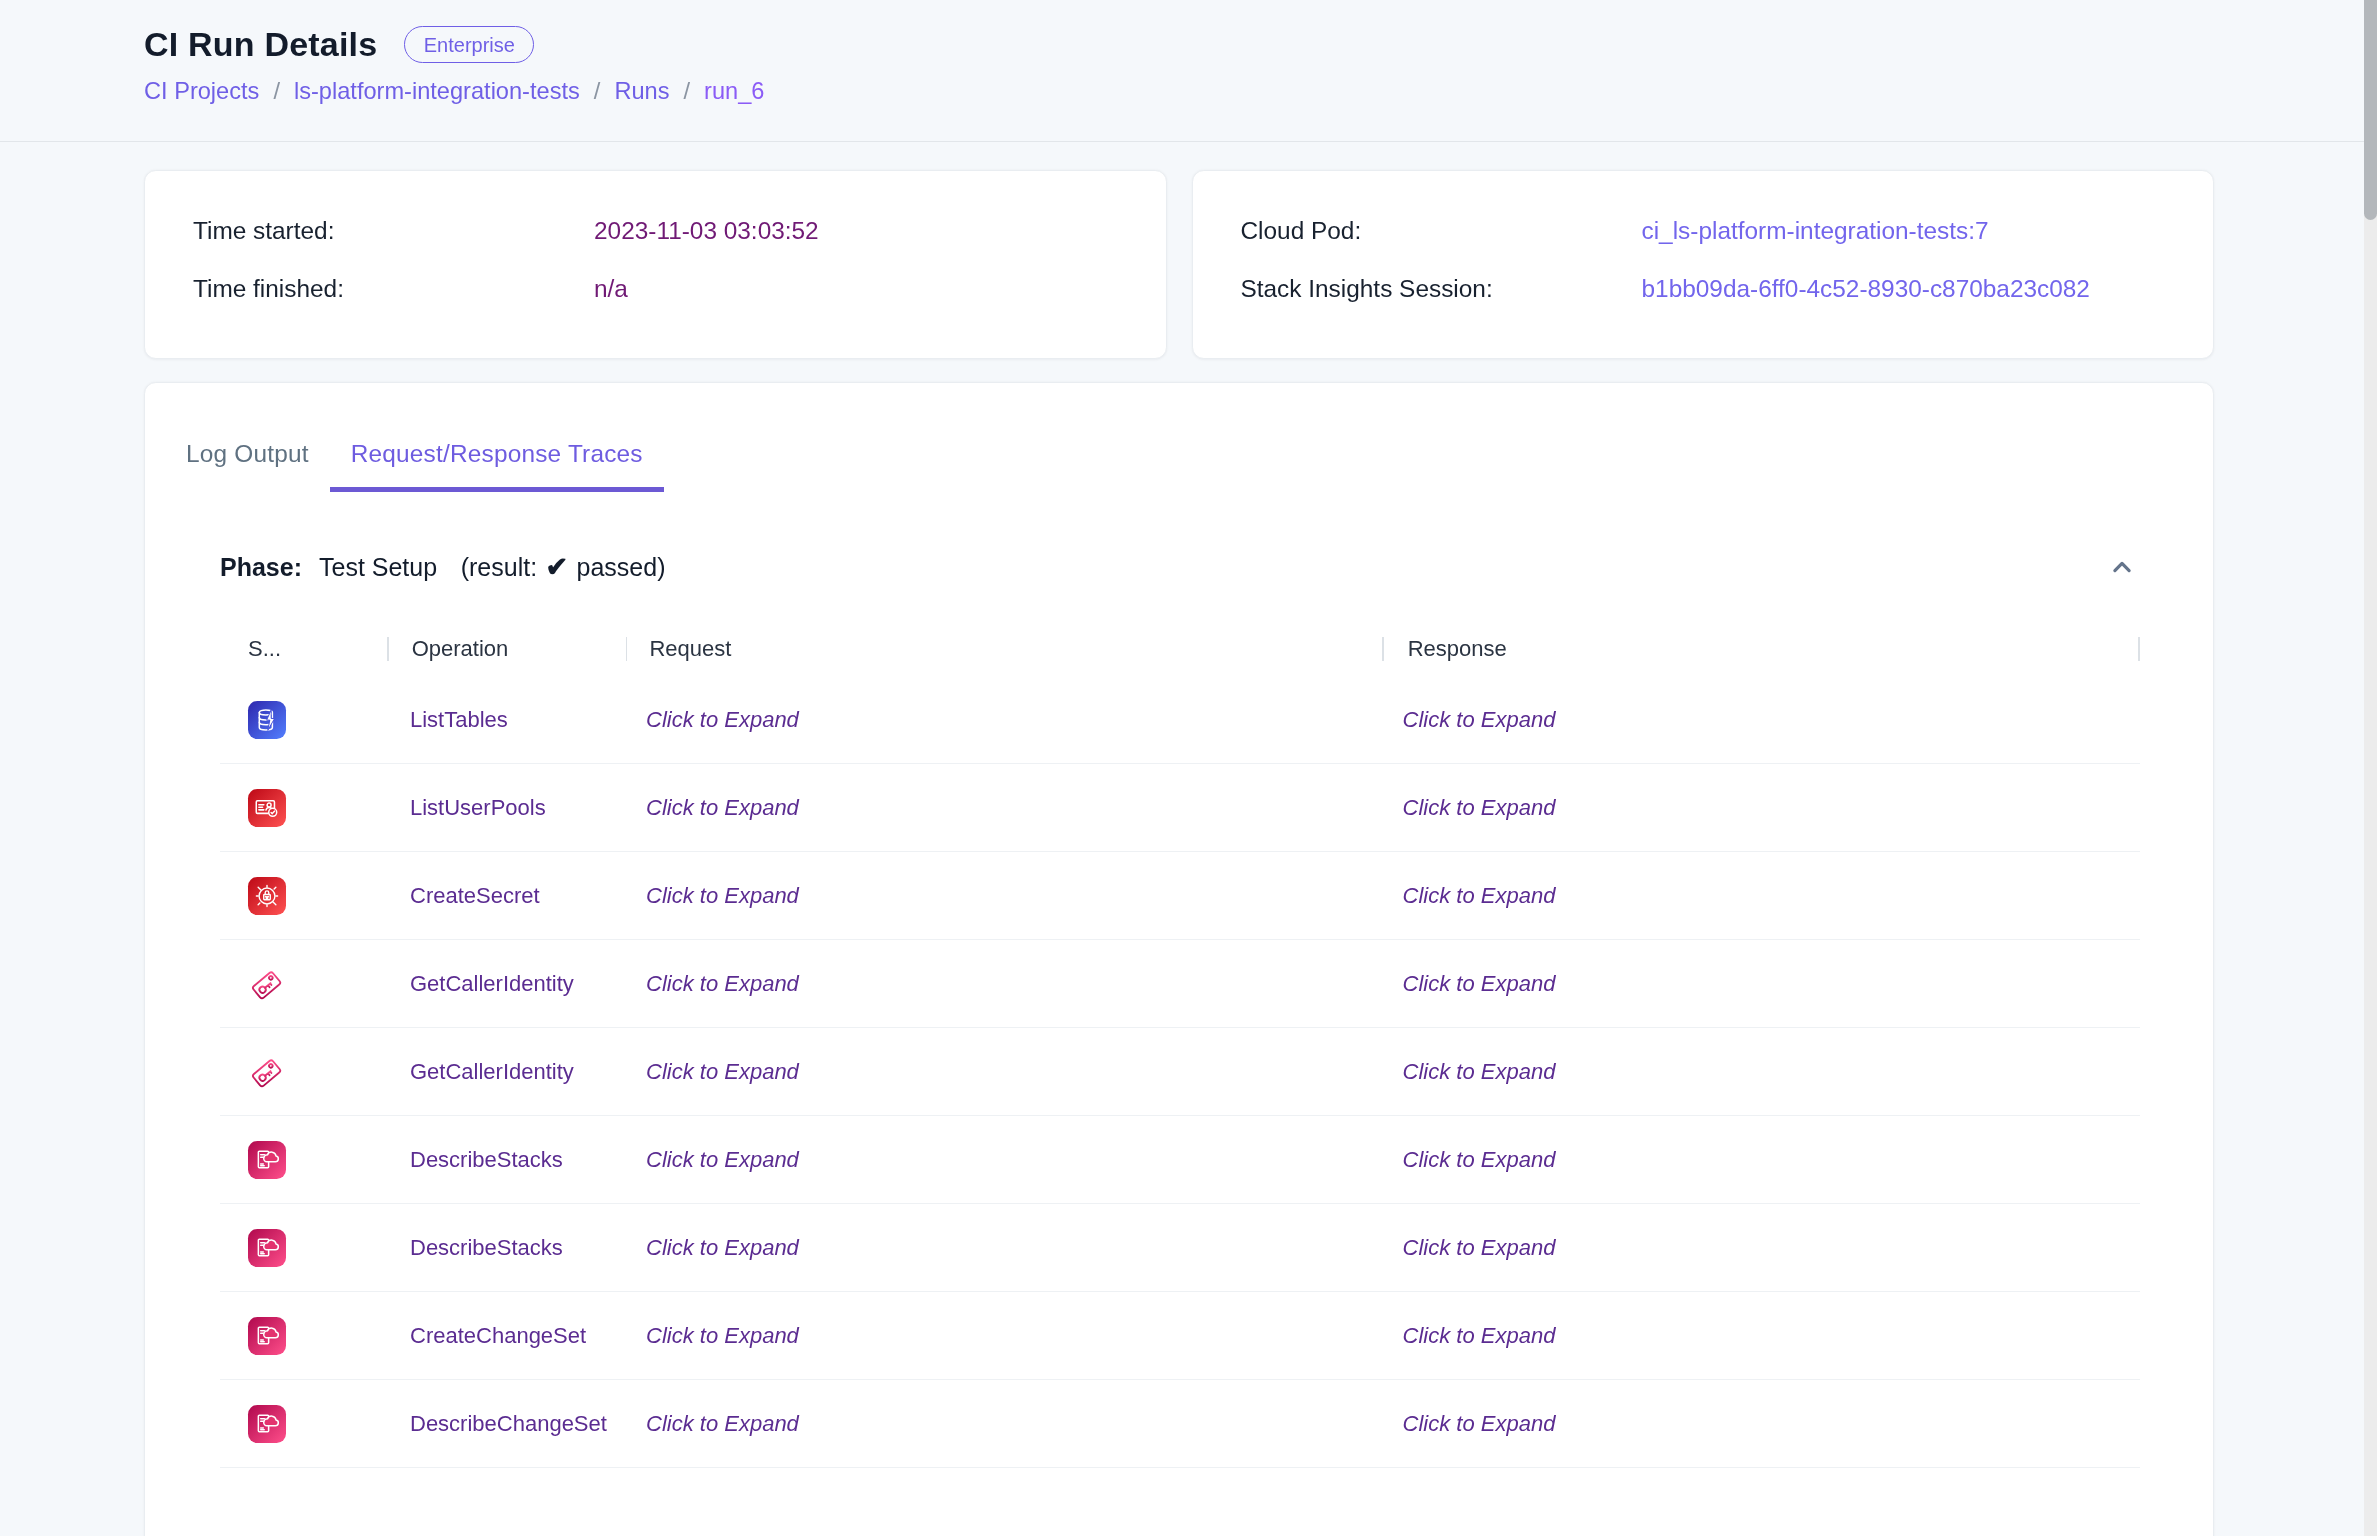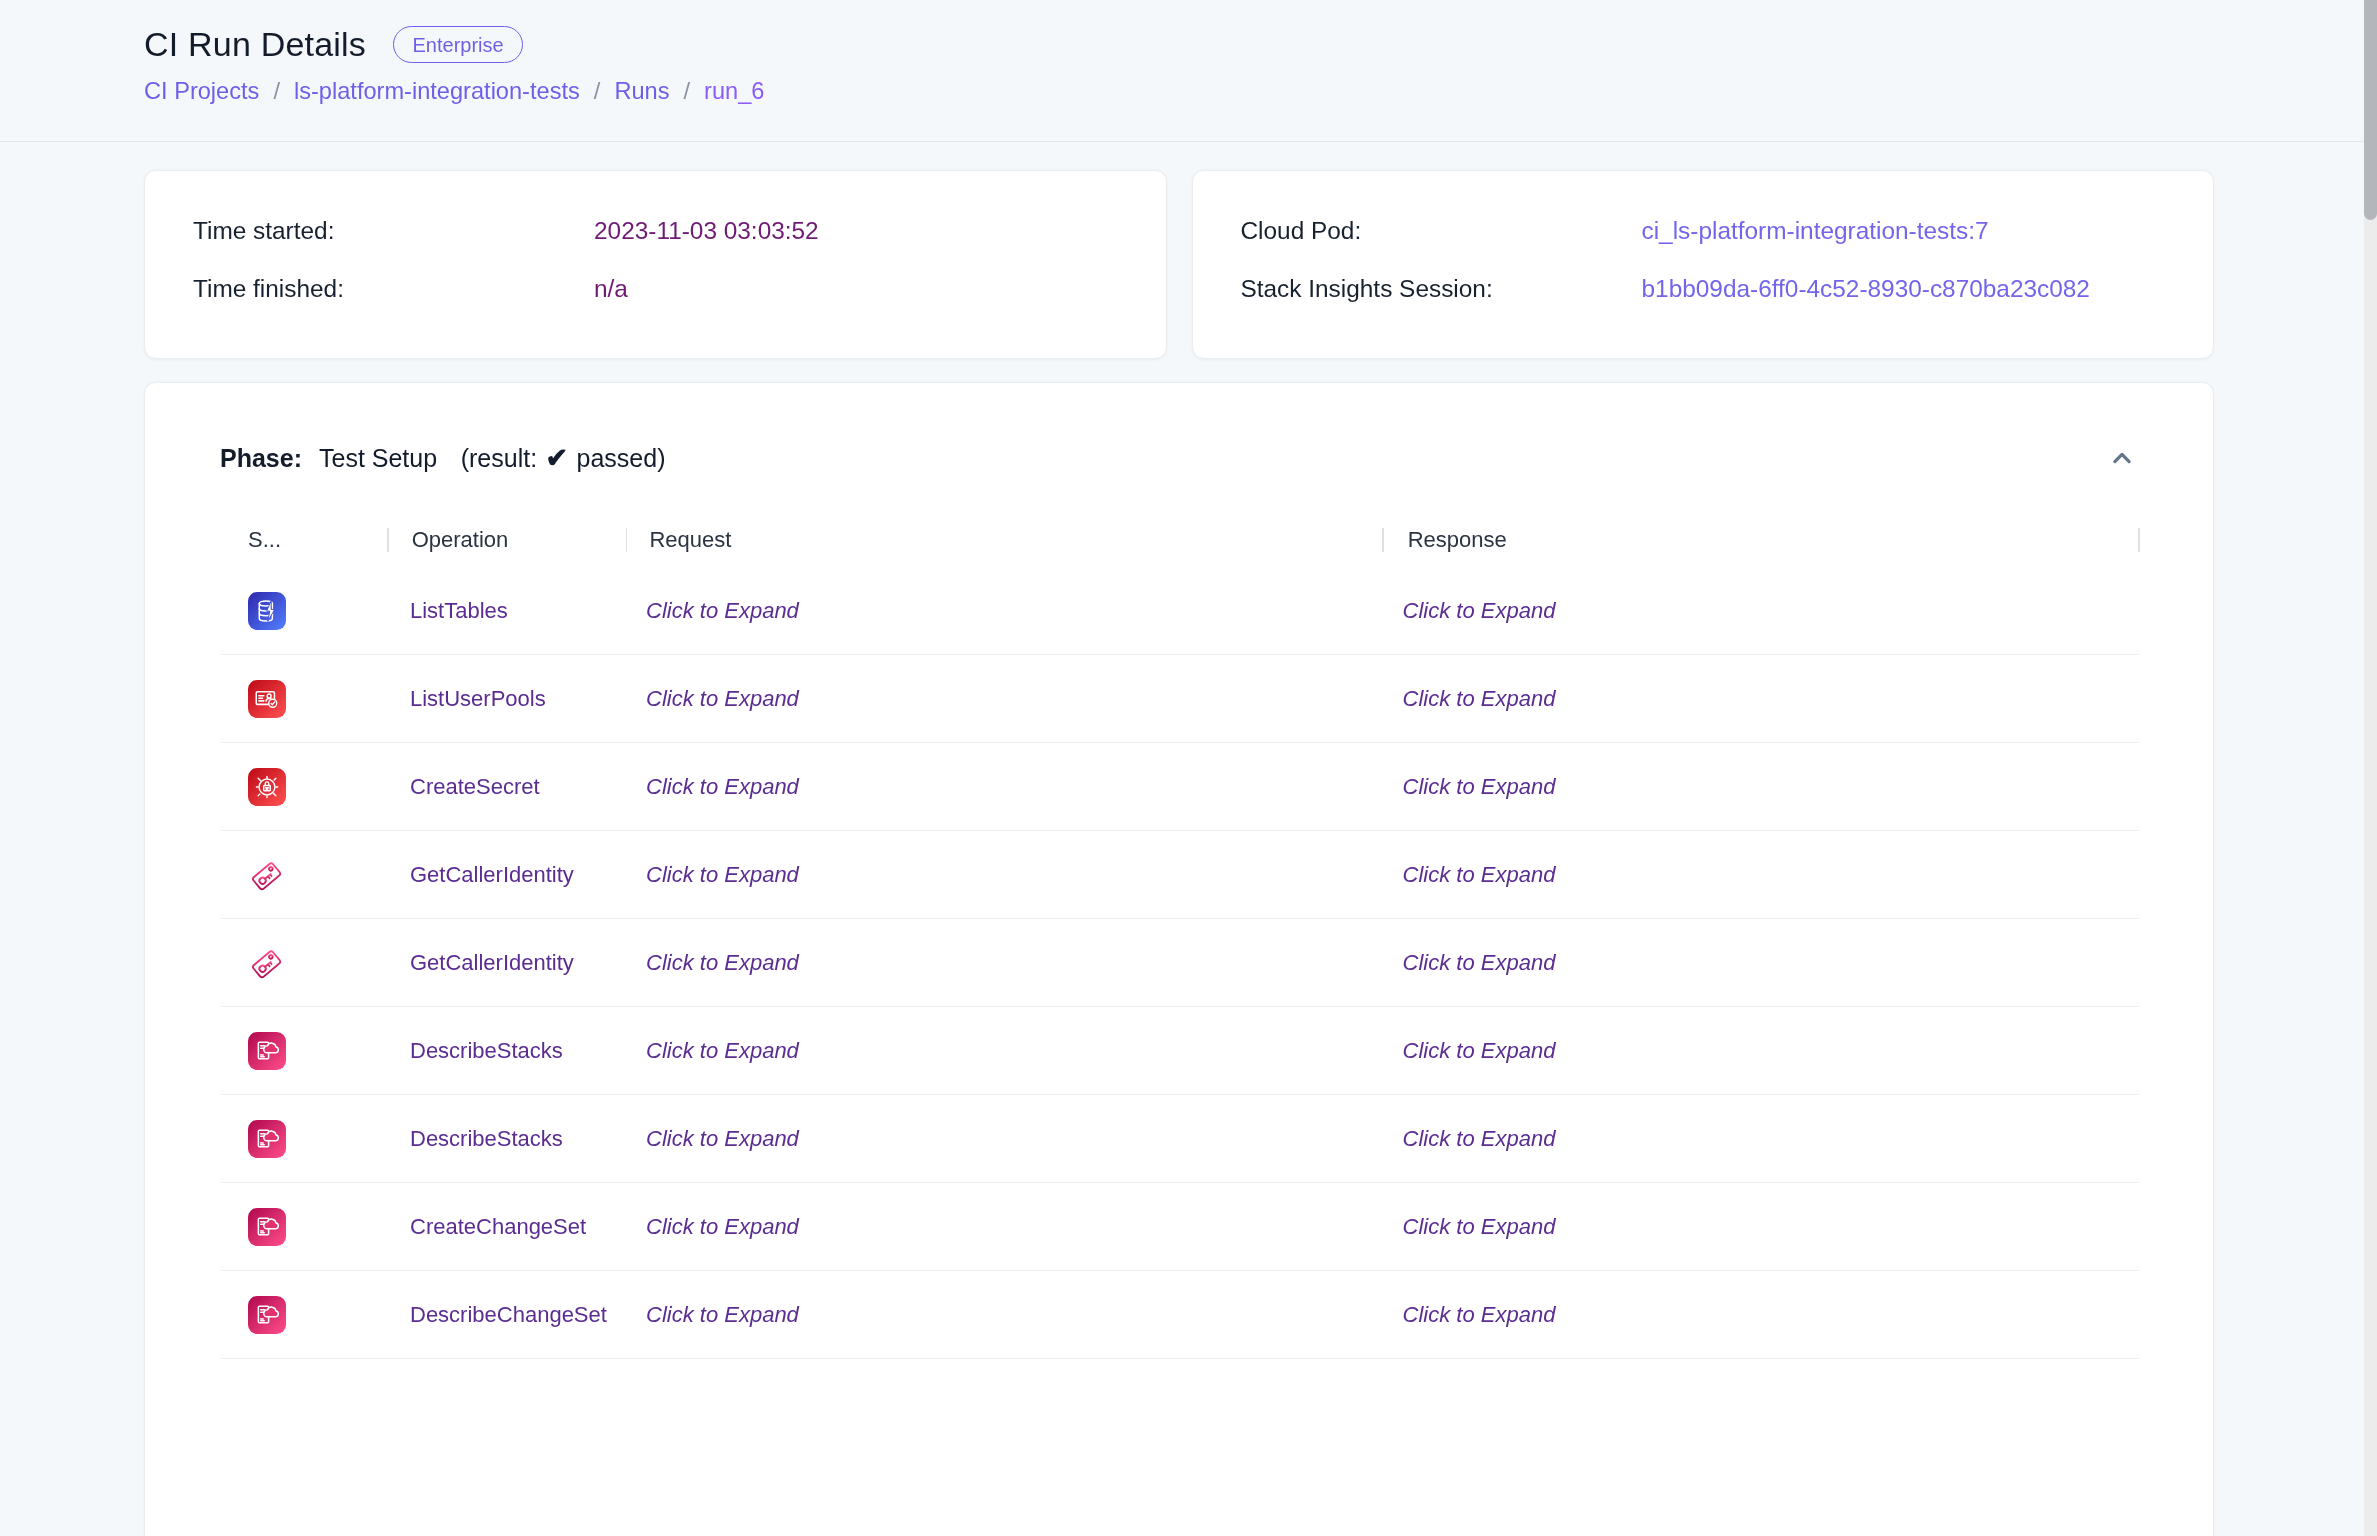--- a/index.html
+++ b/index.html
@@ -9,21 +9,21 @@
     font-family:"Liberation Sans", sans-serif;
     color:#1c2534;
     -webkit-font-smoothing:antialiased;
   }
   
   .app-header{
     height:142px;border-bottom:0.8px solid #e2e6ea;
     padding-left:144px;box-sizing:border-box;padding-top:25px;
   }
   .title-row{display:flex;align-items:center;}
-  .page-title{font-size:34px;font-weight:normal;color:#131c2b;letter-spacing:0.2px;}
+  .page-title{font-size:34px;font-weight:bold;color:#131c2b;letter-spacing:0.2px;}
   .badge{
     margin-left:27px;display:inline-flex;align-items:center;
     border:1.7px solid #6f5fe6;color:#6f5fe6;border-radius:840px;
     font-size:20px;padding:7.6px 18.5px;line-height:1;background:transparent;
   }
   .breadcrumb{margin-top:13.5px;font-size:23.6px;display:flex;align-items:center;gap:14px;}
   .crumb-link{color:#6f5fe6;cursor:pointer;text-decoration:none;}
   .crumb-sep{color:#8b95a2;}
   .crumb-current{color:#8b5cf6;}
   
@@ -177,20 +177,24 @@
         <span class="kv-value link">ci_ls-platform-integration-tests:7</span>
       </div>
       <div class="kv-row">
         <span class="kv-label">Stack Insights Session:</span>
         <span class="kv-value link">b1bb09da-6ff0-4c52-8930-c870ba23c082</span>
       </div>
     </div>
   </div>
 
   <div class="card main-card">
+    <div class="tabs">
+      <div class="tab inactive">Log Output</div>
+      <div class="tab active">Request/Response Traces</div>
+    </div>
 
     <div class="phase-row">
       <div class="phase-left">
         <span class="phase-label">Phase:</span>
         <span class="phase-name">Test Setup</span>
         <span class="phase-result">
           <span>(result:</span>
           <span class="phase-check">✔</span>
           <span>passed)</span>
         </span>

